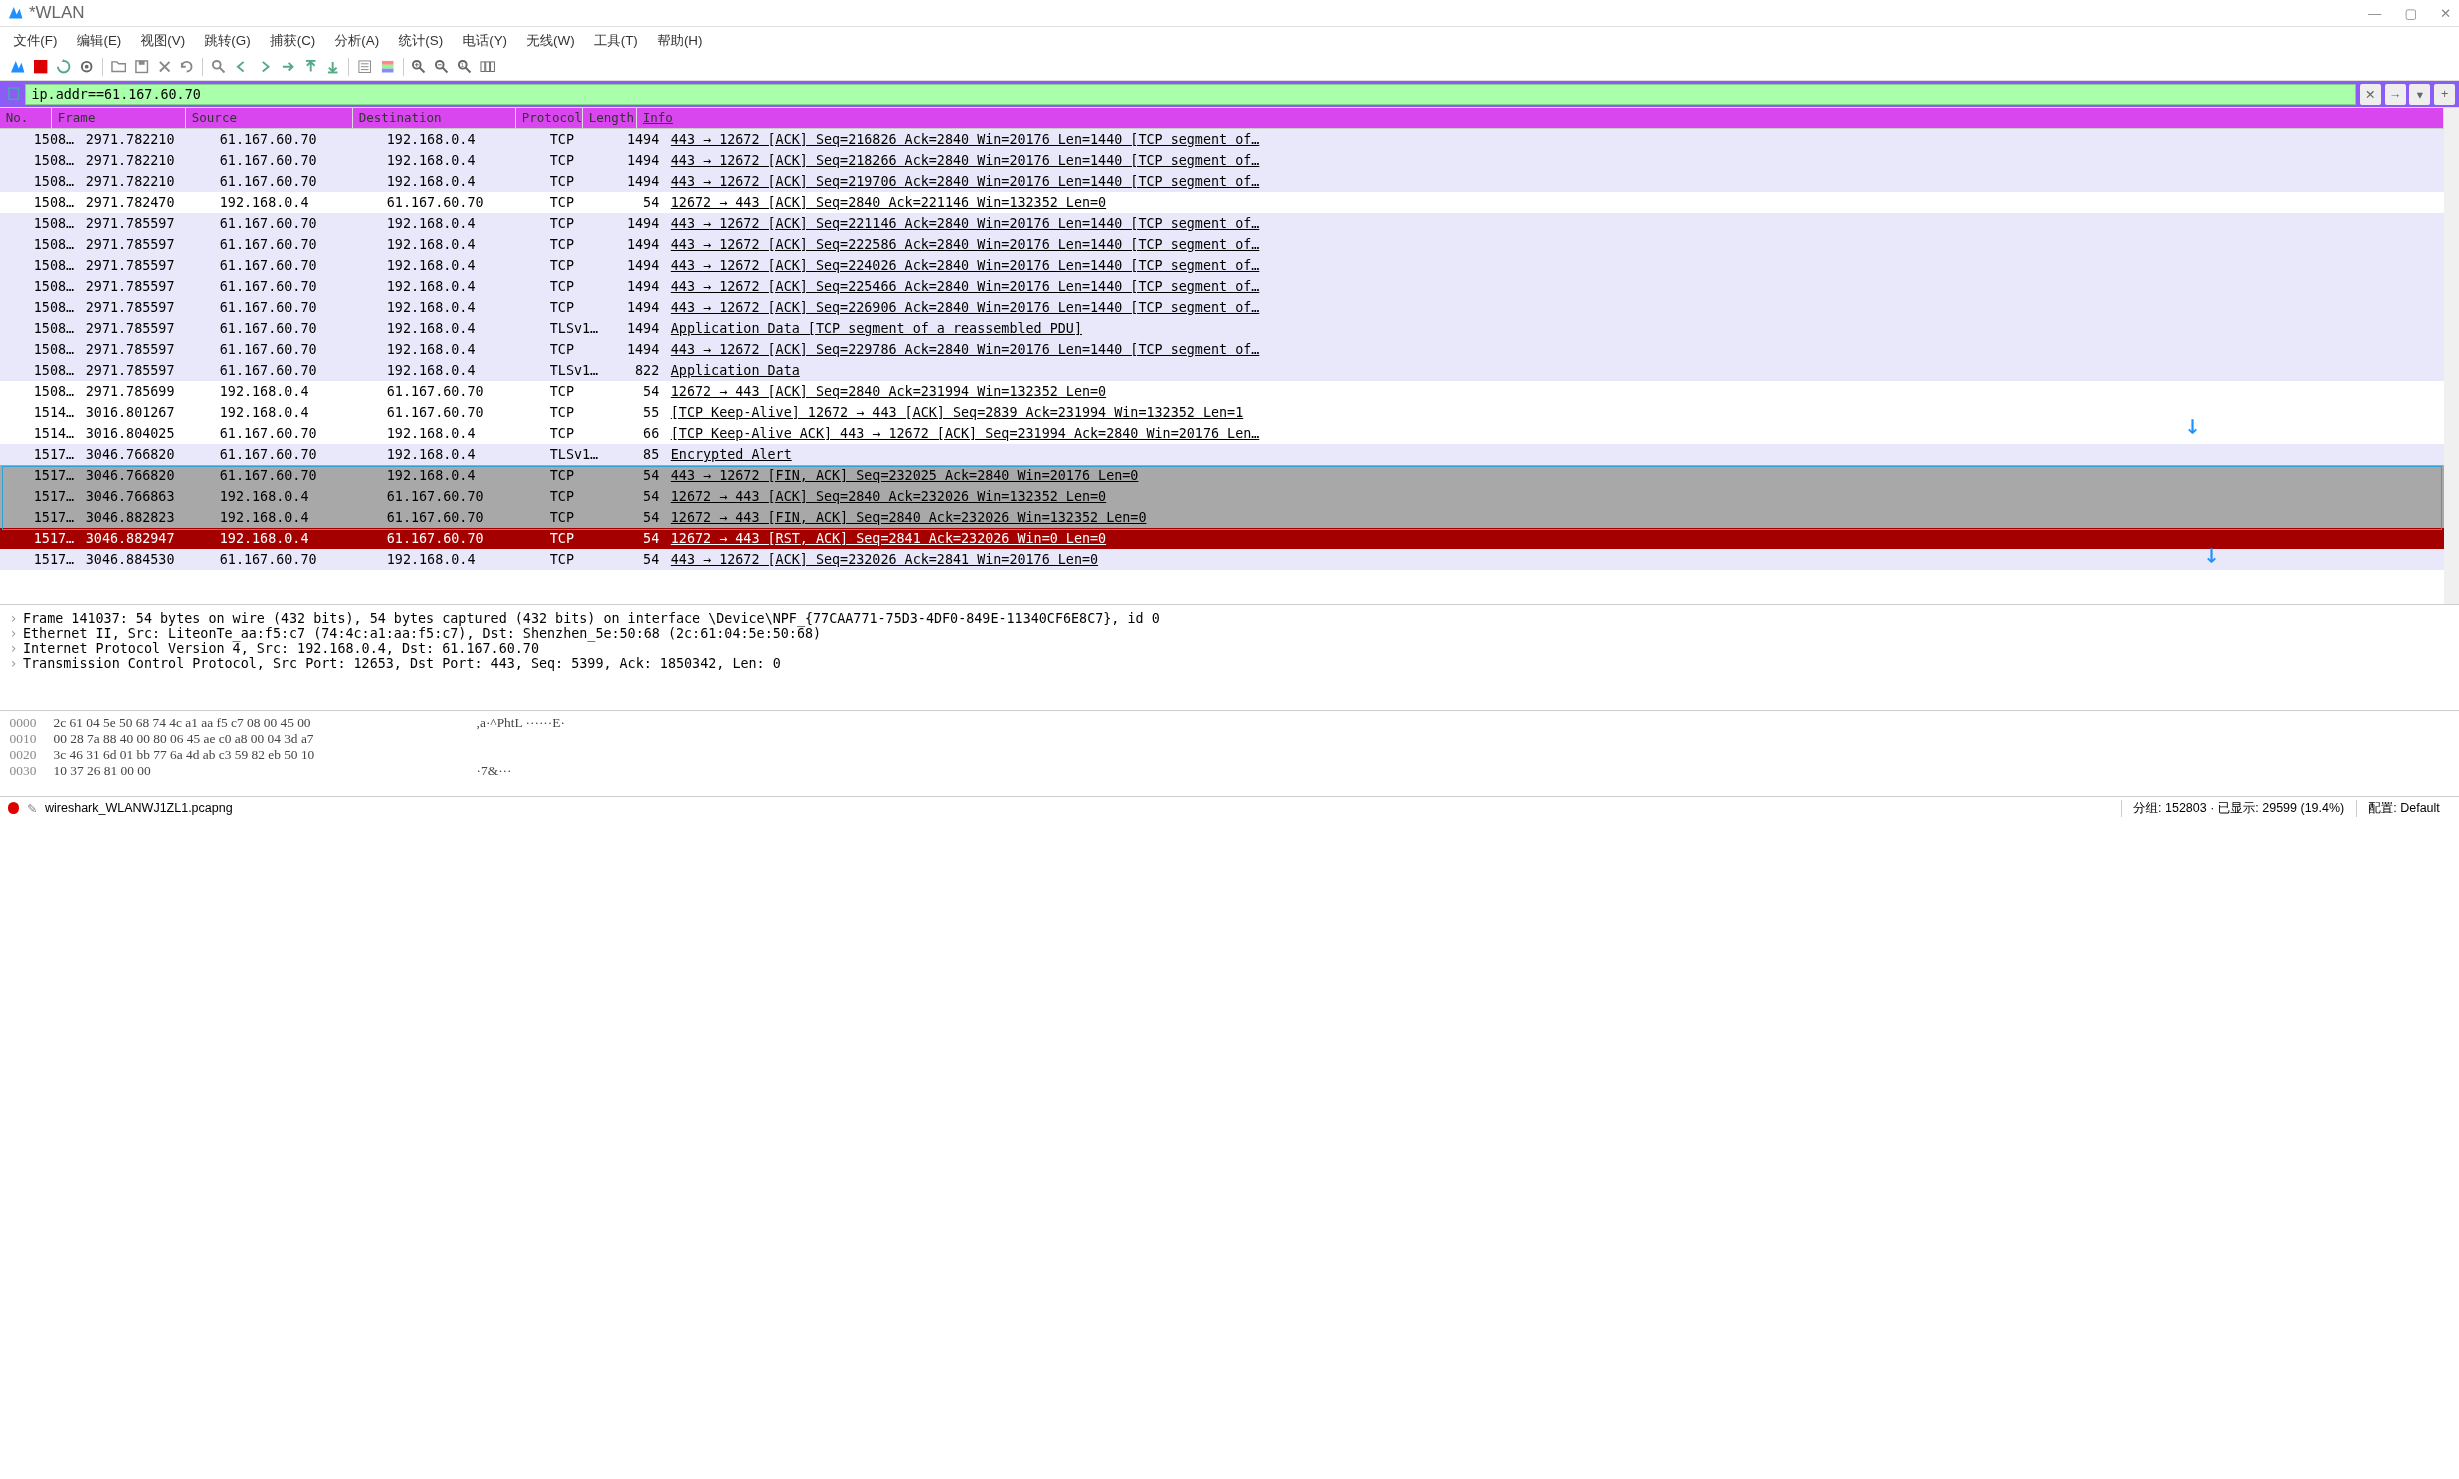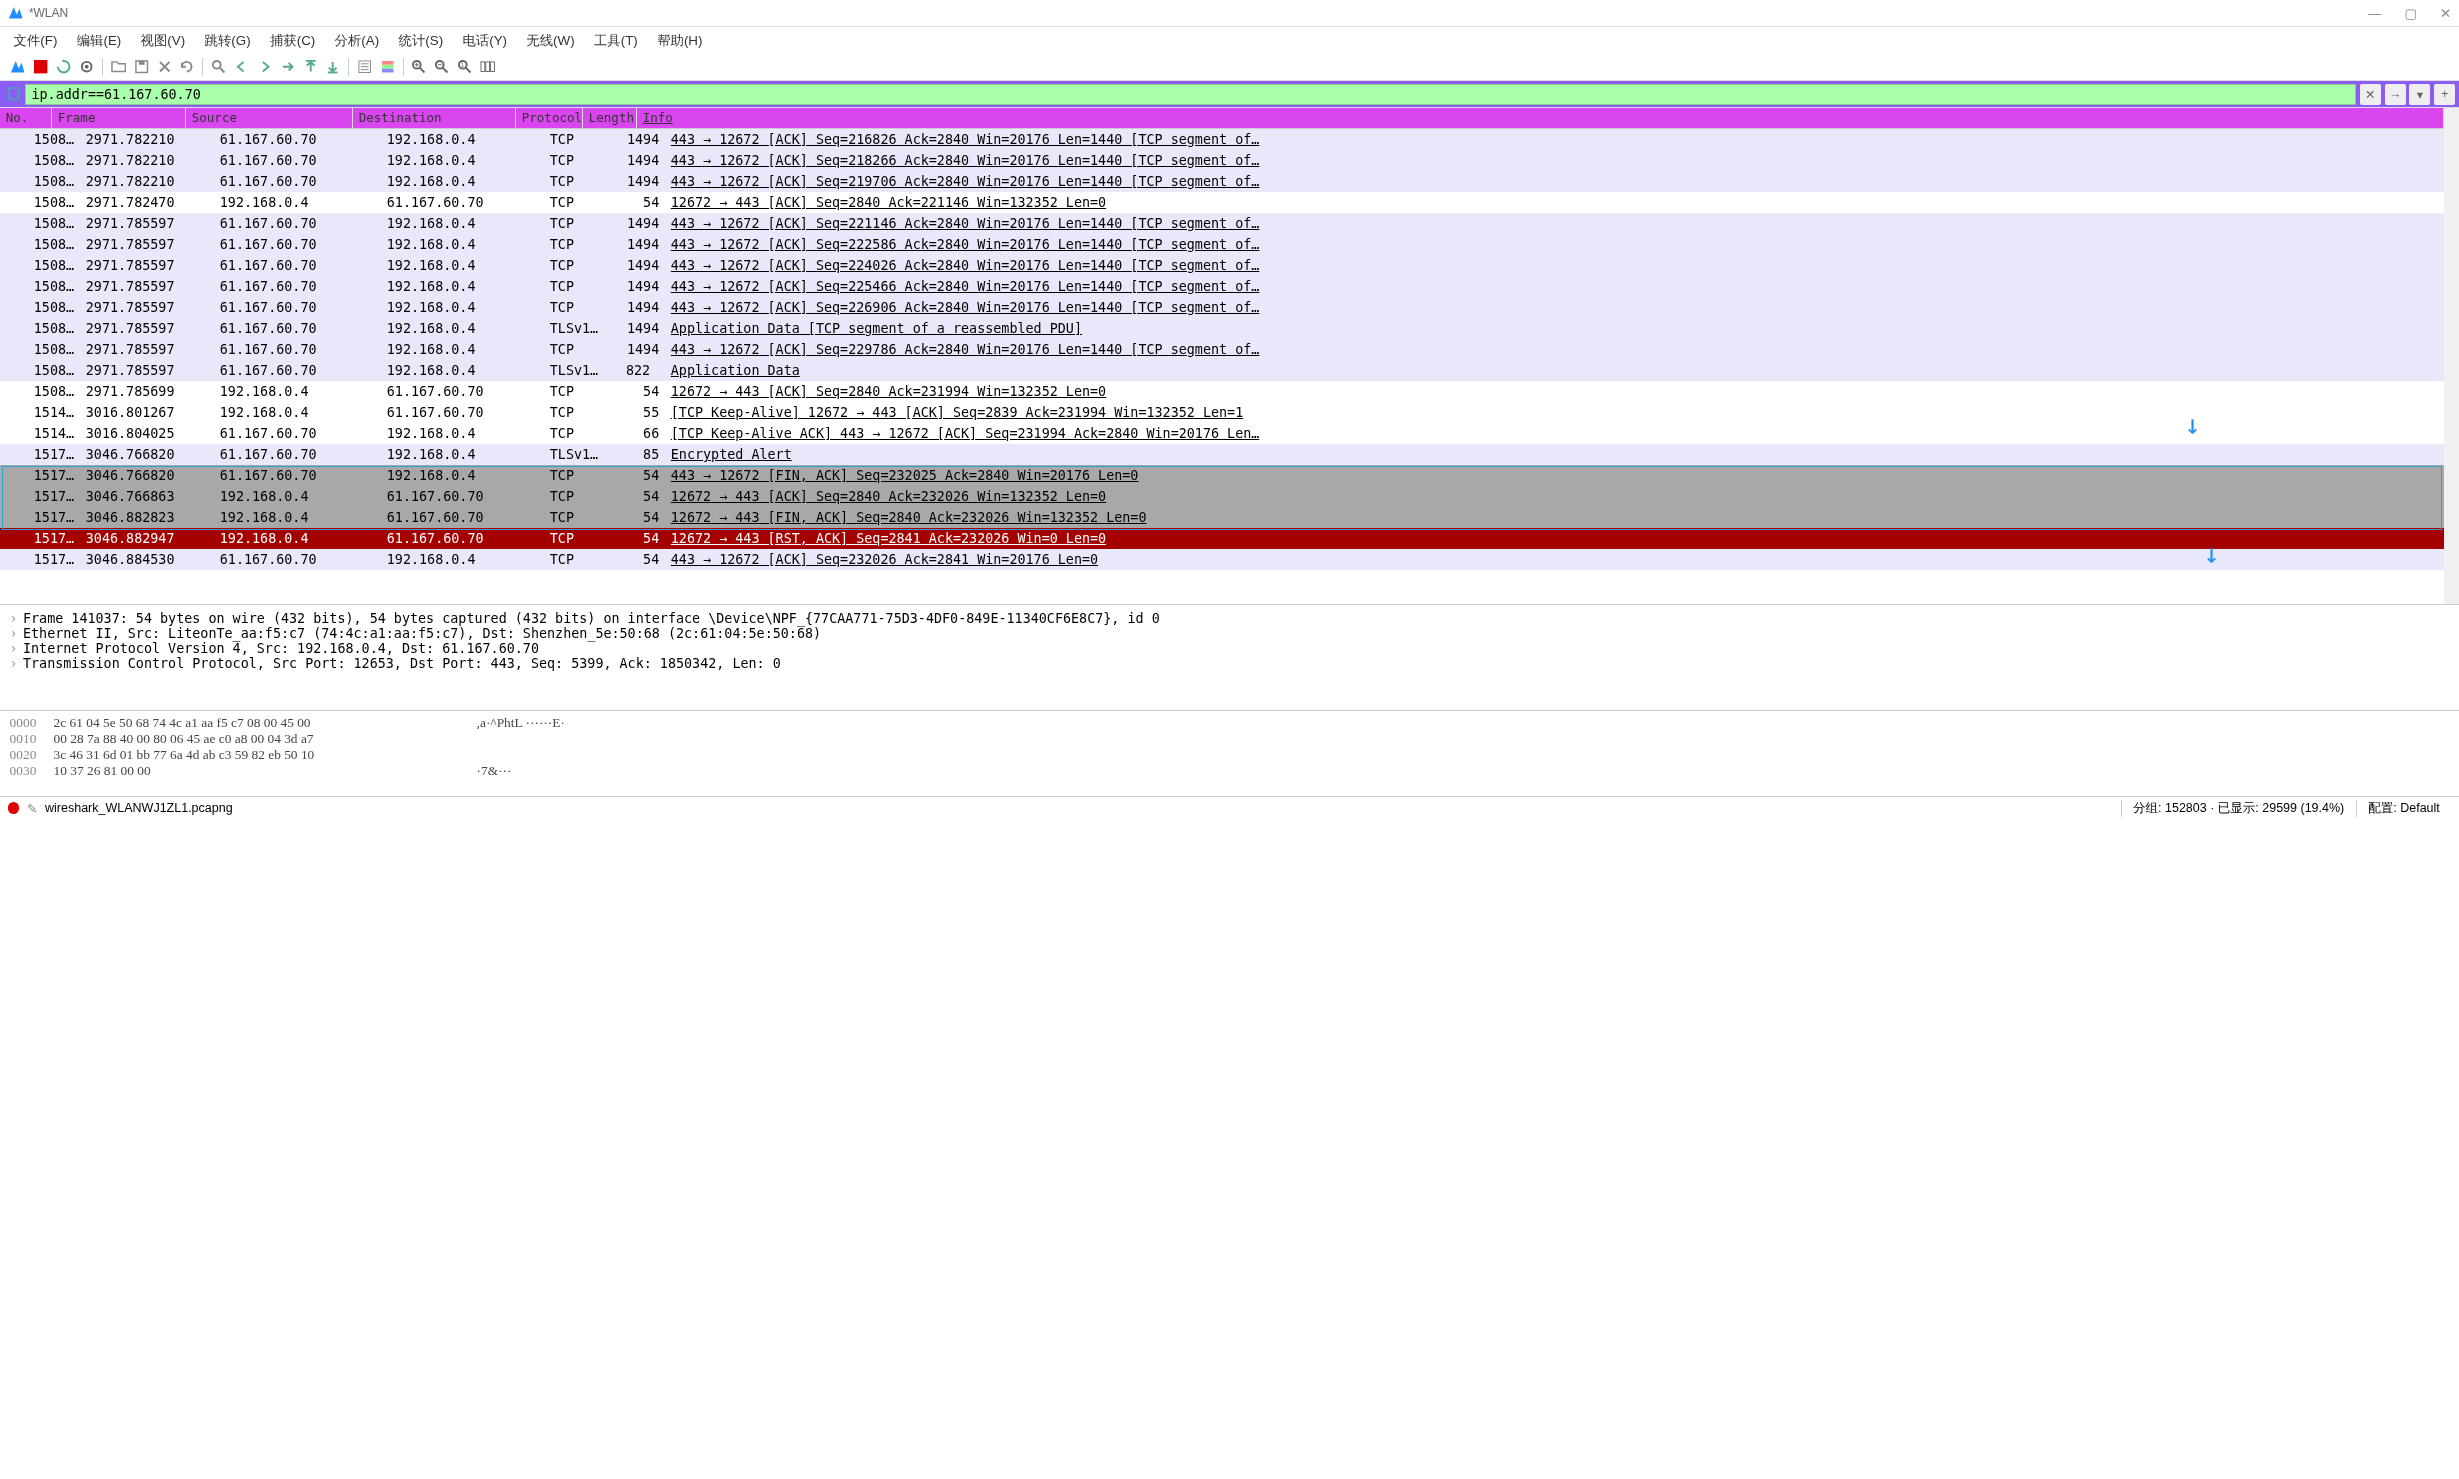--- a/index.html
+++ b/index.html
@@ -1,20 +1,20 @@
 <!DOCTYPE html>
 <html><head>
 <meta charset="utf-8">
 <style>
 * { margin: 0; padding: 0; box-sizing: border-box; }
 body { font-family: "Segoe UI", Arial, sans-serif; font-size: 12.5px; background: #fff; overflow: hidden; }
 
 .title-bar { display: flex; align-items: center; height: 27px; padding: 0 7.7px; background: #fff; border-bottom: 1px solid #e0e0e0; }
 .title-bar .logo { width: 15.4px; height: 15.4px; margin-right: 5.8px; }
-.title-bar .title { flex: 1; color: #666; font-size: 12px; }
+.title-bar .title { flex: 1; color: #666; font-size: 17px; }
 .win-ctrl { display: flex; gap: 23px; }
 .win-ctrl span { color: #888; font-size: 13.4px; cursor: pointer; }
 
 .menu-bar { display: flex; height: 27px; align-items: center; padding: 0 7.7px; background: #fff; gap: 7.7px; }
 .menu-bar .item { padding: 1.9px 5.8px; color: #333; font-size: 13.4px; cursor: pointer; }
 
 .toolbar { display: flex; height: 27px; align-items: center; padding: 0 7.7px; background: #fff; gap: 1.9px; border-bottom: 1px solid #ddd; }
 .toolbar .btn { width: 21px; height: 21px; display: flex; align-items: center; justify-content: center; cursor: pointer; }
 .toolbar .sep { width: 1px; height: 17.3px; background: #ccc; margin: 0 2.9px; }
 
@@ -339,21 +339,21 @@
           <div class="cell col-proto">TCP</div>
           <div class="cell col-len" style="text-align:right">1494</div>
           <div class="cell col-info">443 → 12672 [ACK] Seq=229786 Ack=2840 Win=20176 Len=1440 [TCP segment of…</div>
         </div>
         <div class="row lavender">
           <div class="cell col-no">1508…</div>
           <div class="cell col-time">2971.785597</div>
           <div class="cell col-src">61.167.60.70</div>
           <div class="cell col-dst">192.168.0.4</div>
           <div class="cell col-proto">TLSv1.2</div>
-          <div class="cell col-len" style="text-align:center">822</div>
+          <div class="cell col-len" style="text-align:right">822</div>
           <div class="cell col-info">Application Data</div>
         </div>
         <div class="row white">
           <div class="cell col-no">1508…</div>
           <div class="cell col-time">2971.785699</div>
           <div class="cell col-src">192.168.0.4</div>
           <div class="cell col-dst">61.167.60.70</div>
           <div class="cell col-proto">TCP</div>
           <div class="cell col-len" style="text-align:right">54</div>
           <div class="cell col-info">12672 → 443 [ACK] Seq=2840 Ack=231994 Win=132352 Len=0</div>

